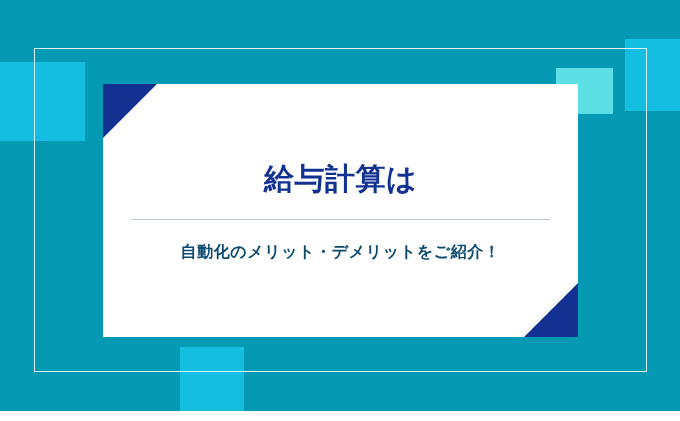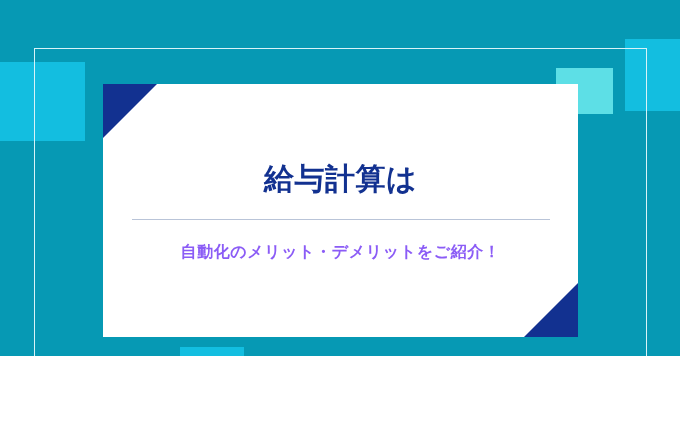--- a/index.html
+++ b/index.html
@@ -4,21 +4,21 @@
 <style>
   html, body {
     margin: 0;
     padding: 0;
     background: #ffffff;
   }
 
   #banner {
     position: relative;
     width: 680px;
-    height: 356px;
+    height: 411px;
     overflow: hidden;
     font-family: "Liberation Sans", "DejaVu Sans", sans-serif;
     background: #0699b4;
   }
 
   
   .shape {
     position: absolute;
   }
 
@@ -127,21 +127,21 @@
   }
 
   .divider {
     width: 418px;
     height: 1px;
     background: #b9c4d8;
     margin: 18px 0 0 0;
   }
 
   .subtitle {
-    color: #8b5cf6;
+    color: #0c4a6e;
     font-size: 16px;
     font-weight: bold;
     text-align: center;
     letter-spacing: 0.6px;
     margin: 22px 0 0 0;
     white-space: nowrap;
   }
 </style>
 </head>
 <body>

